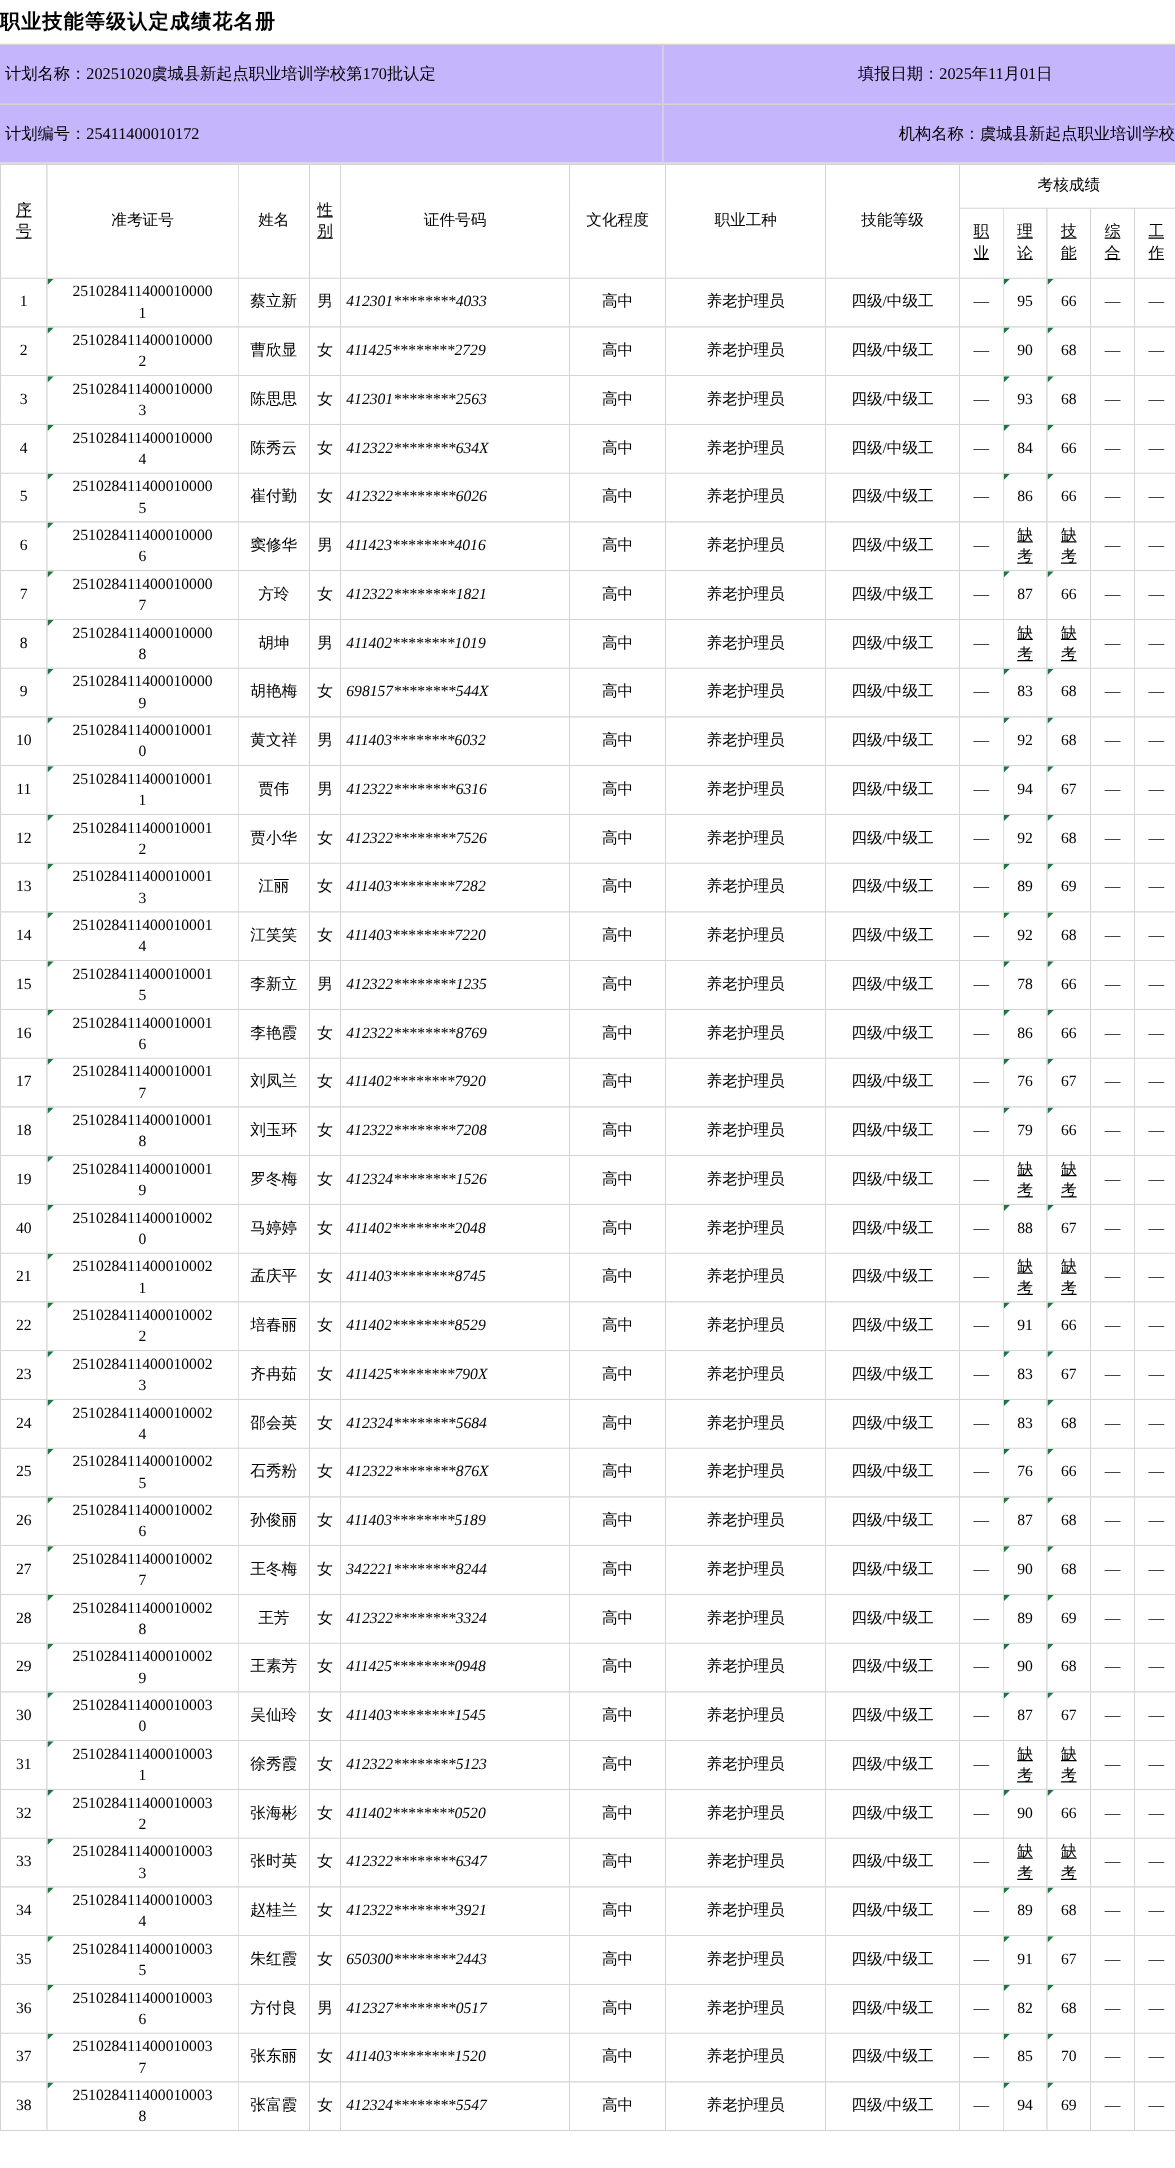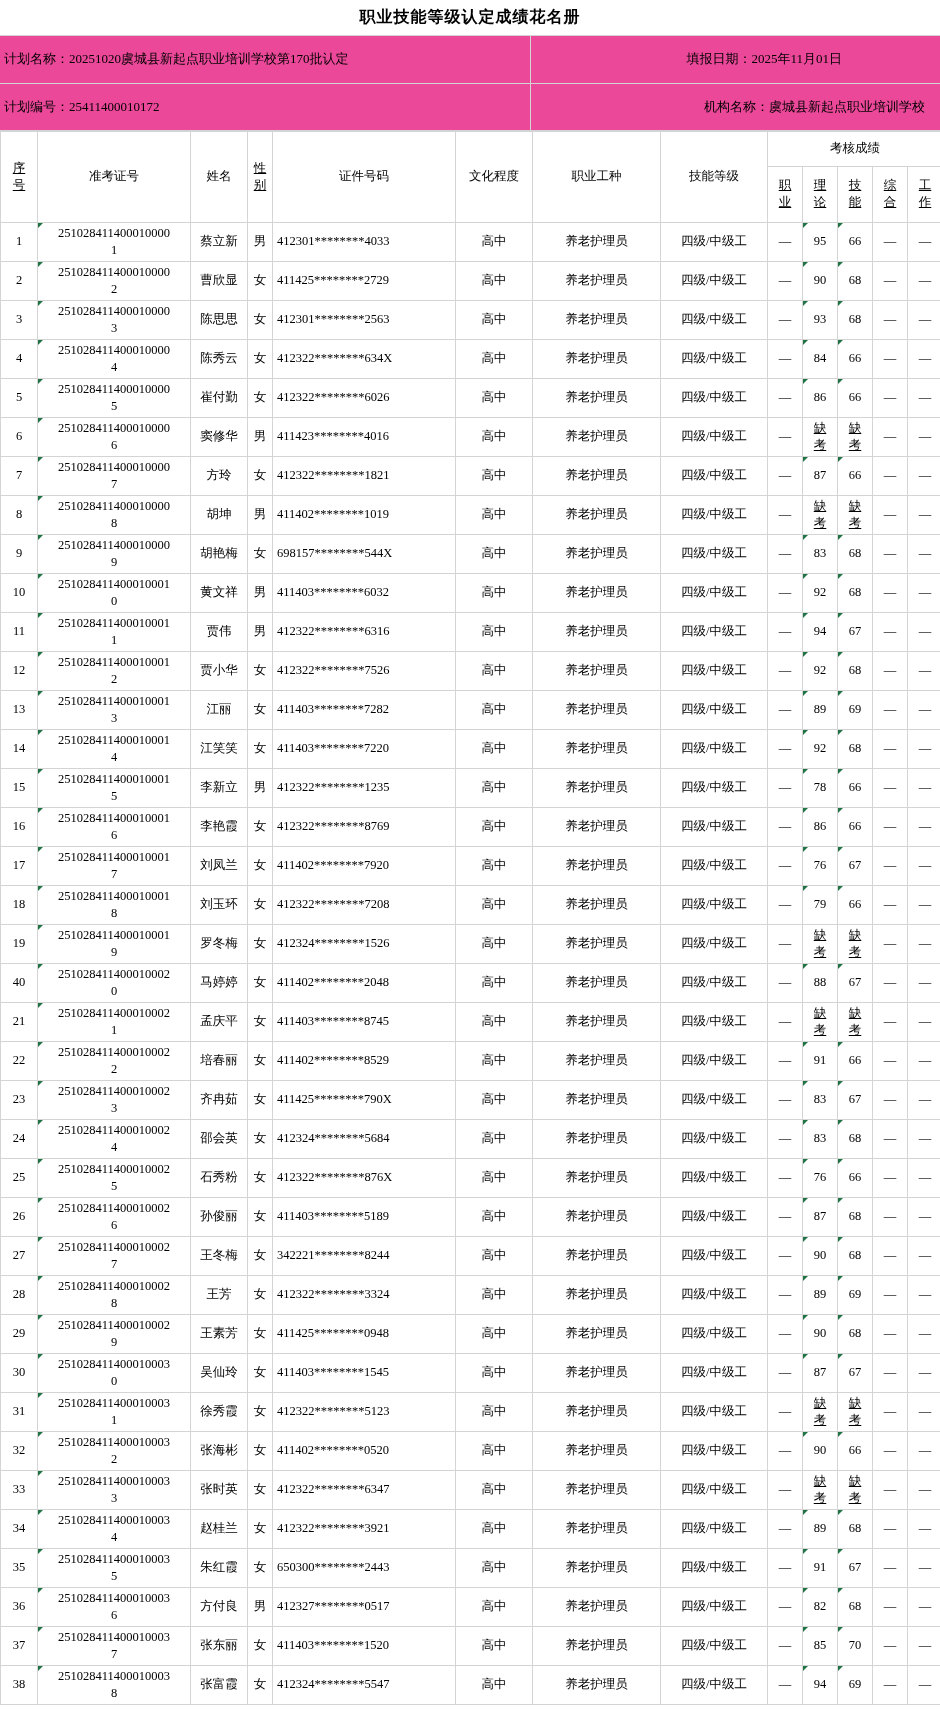--- a/index.html
+++ b/index.html
@@ -7,39 +7,39 @@
   body {
     width: 940px;
     font-family: "Liberation Serif", "DejaVu Serif", serif;
     color: #000;
   }
   .sheet { width: 940px; background: #fff; }
 
   
   .title-row {
     height: 36px;
-    display: flex; align-items: center; justify-content: center;
+    display: flex; align-items: center; justify-content: flex-start;
     border-bottom: 1px solid #d4d4d4;
   }
   .title-row h1 { font-size: 16px; font-weight: bold; letter-spacing: 1px; }
 
   
   .meta-grid { width: 100%; border-collapse: collapse; table-layout: fixed; }
   .meta-grid td {
     border: 1px solid #d4d4d4;
     border-top: none;
     height: 47px;
     font-size: 13px;
     vertical-align: middle;
-    background: #ec4899;
+    background: #c4b5fd;
   }
   .meta-grid td:first-child { border-left: none; }
   .meta-grid td:last-child  { border-right: none; }
   .meta-left  { text-align: left;  padding-left: 4px; }
-  .meta-right { text-align: right; padding-right: 15px; }
+  .meta-right { text-align: right; padding-right: 0; }
   .meta-right.date-cell { padding-right: 98px; }
 
   
   table.roster { width: 940px; border-collapse: collapse; table-layout: fixed; }
   .roster th, .roster td {
     border: 1px solid #d4d4d4;
     text-align: center;
     vertical-align: middle;
     font-weight: normal;
     font-size: 12.5px;
@@ -53,21 +53,21 @@
   .roster thead tr.h2 th { height: 56px; }
   .roster tbody td { height: 39px; }
 
   
   .stack { display: inline-block; width: 1em; line-height: 1.35; word-break: break-all; white-space: normal; text-decoration: underline; }
 
   
   .wrapnum { max-width: 18ch; margin: 0 auto; word-break: break-all; line-height: 1.35; }
 
   
-  td.cell-idno { text-align: left; padding-left: 4px; }
+  td.cell-idno { text-align: left; padding-left: 4px; font-style: italic; }
 
   
   .tri-mark {
     position: absolute; top: 0; left: 0;
     width: 0; height: 0;
     border-top: 5px solid var(--indicator, #217346);
     border-right: 5px solid transparent;
   }
 </style>
 </head>

